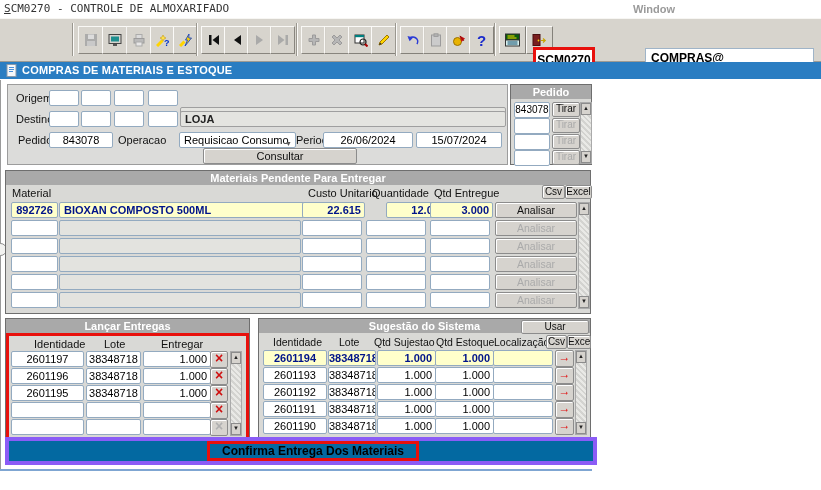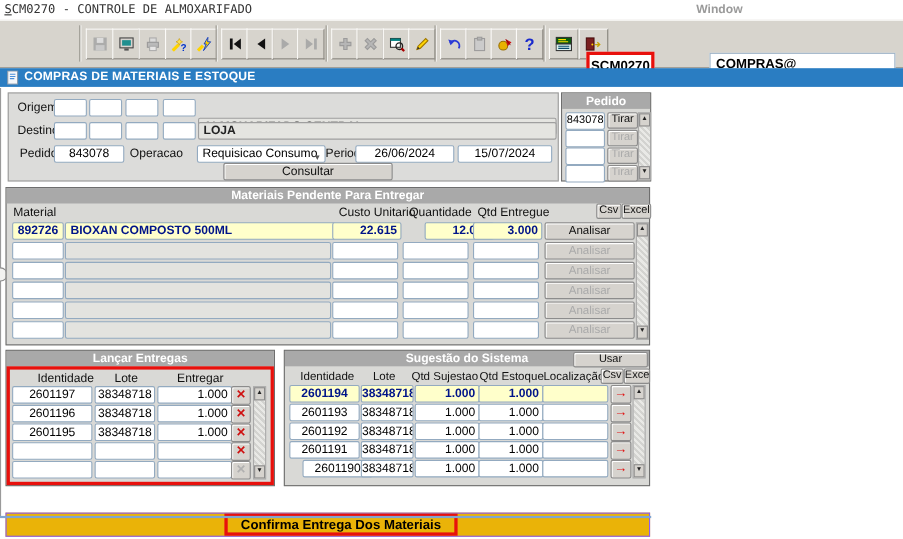--- a/index.html
+++ b/index.html
@@ -392,30 +392,30 @@
   <div class="cell" style="left:234px;top:65px;width:58px"></div>
   <div class="arrbtn" style="left:296px;top:65px">→</div>
 
   <div class="cell ctr" style="left:4px;top:82px;width:62px">2601191</div>
   <div class="cell ctr" style="left:69px;top:82px;width:46px">38348718</div>
   <div class="cell num" style="left:118px;top:82px;width:54px">1.000</div>
   <div class="cell num" style="left:176px;top:82px;width:54px">1.000</div>
   <div class="cell" style="left:234px;top:82px;width:58px"></div>
   <div class="arrbtn" style="left:296px;top:82px">→</div>
 
-  <div class="cell ctr" style="left:16px;top:99px;width:62px">2601190</div>
+  <div class="cell ctr" style="left:4px;top:99px;width:62px">2601190</div>
   <div class="cell ctr" style="left:69px;top:99px;width:46px">38348718</div>
   <div class="cell num" style="left:118px;top:99px;width:54px">1.000</div>
   <div class="cell num" style="left:176px;top:99px;width:54px">1.000</div>
   <div class="cell" style="left:234px;top:99px;width:58px"></div>
   <div class="arrbtn" style="left:296px;top:99px">→</div>
 
   <div class="vscroll" style="left:316px;top:31px;height:83px">
     <div class="sb up">▲</div>
     <div class="sb dn">▼</div>
   </div>
 </div>
 
-<div style="position:absolute;left:5px;top:466px;width:584px;height:20px;background:#eab308;border:1px solid #8b5cf6">
+<div style="position:absolute;left:5px;top:437px;width:584px;height:20px;background:#0369a1;border:4px solid #8b5cf6">
   <div class="redbox" style="position:absolute;left:198px;top:0px;width:206px;height:14px;display:flex;align-items:center;justify-content:center;font-weight:bold;font-size:12px">Confirma Entrega Dos Materiais</div>
 </div>
 
 <div class="botline"></div>
 
 </body></html>

